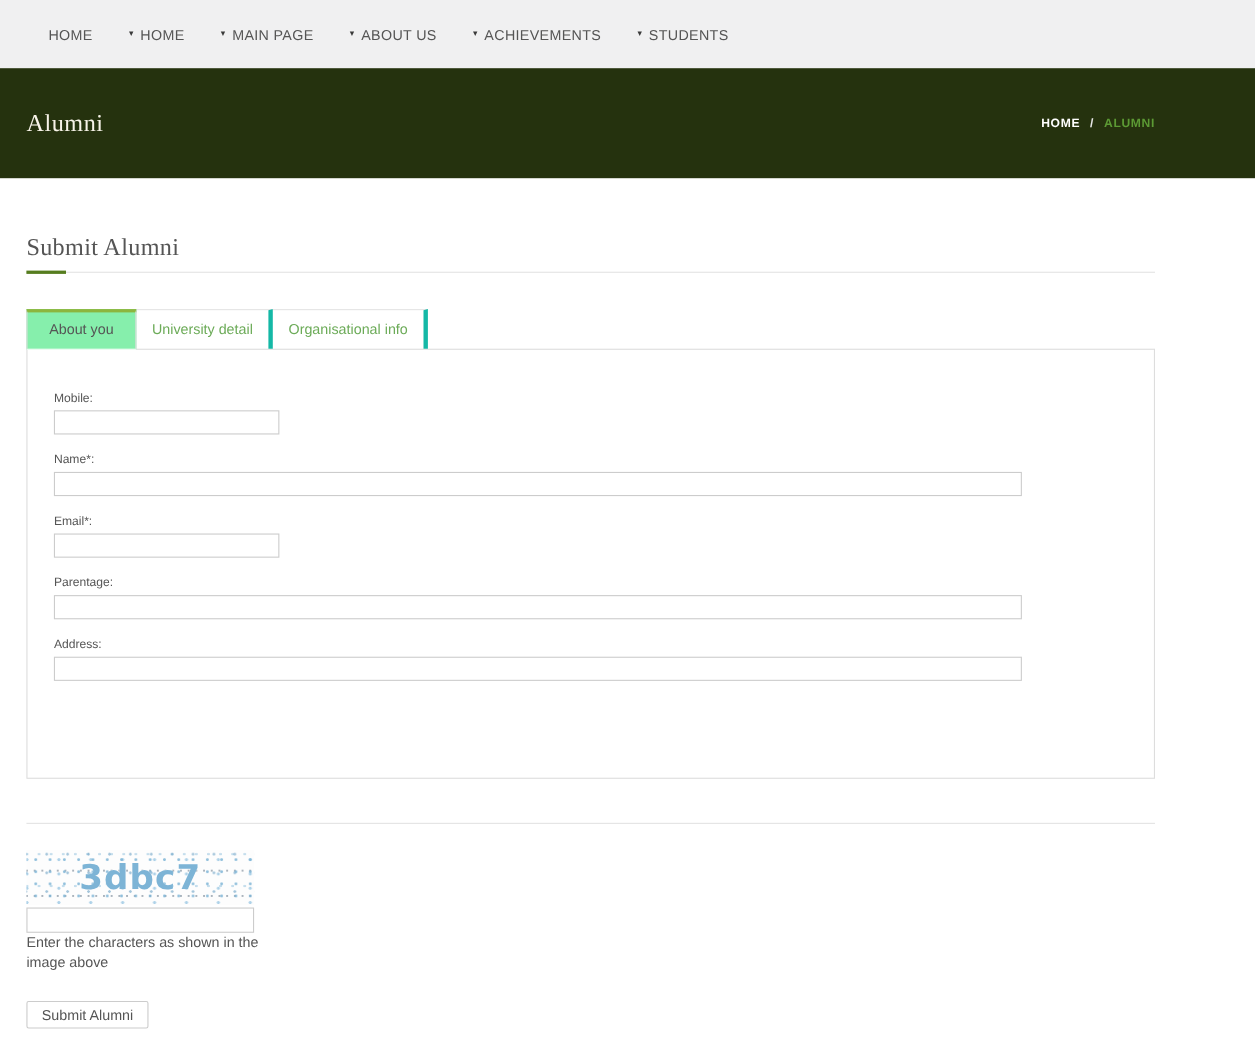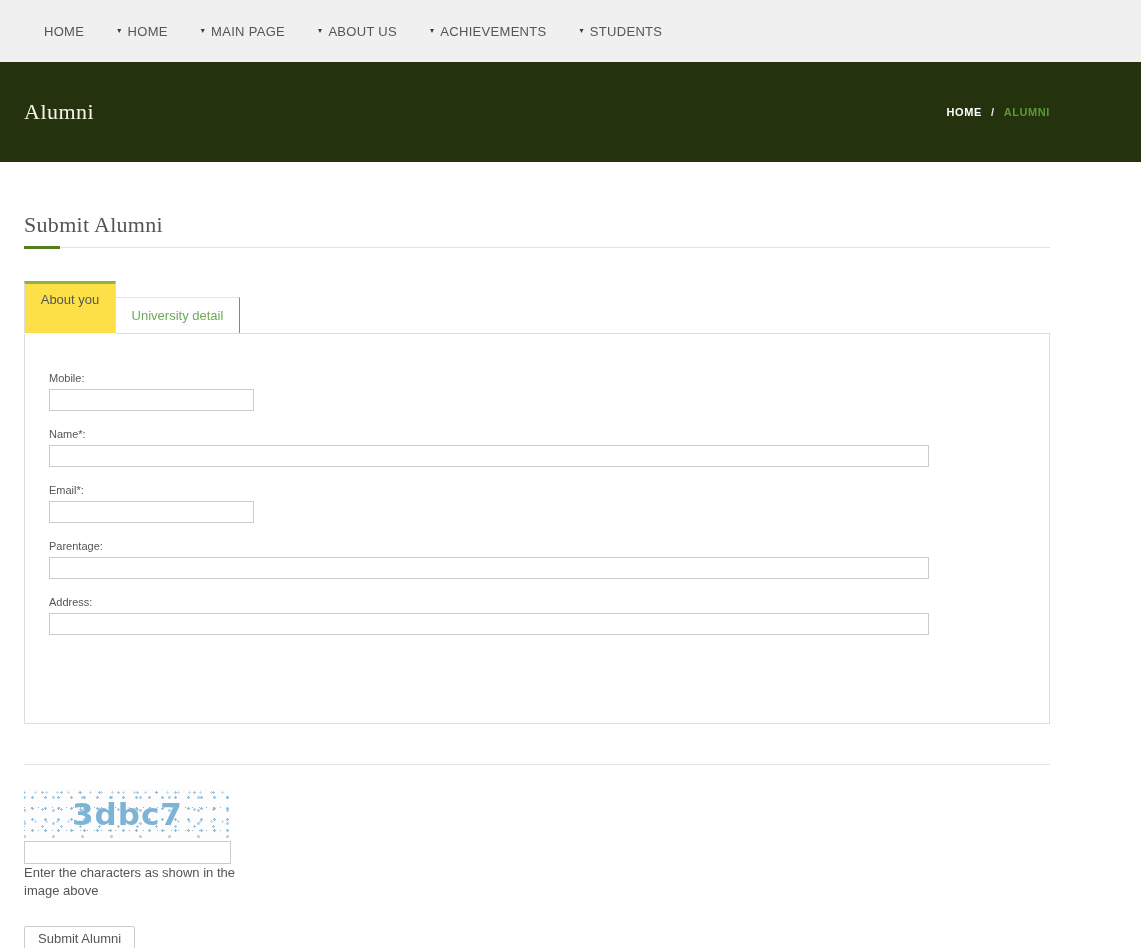--- a/index.html
+++ b/index.html
@@ -56,26 +56,26 @@
     width:36px; height:3px; background:#567d1f;
   }
 
   
   .tabs { display:flex; margin-top:33px; }
   .tab {
     font-size:13px; text-align:center; cursor:pointer;
     padding:10px 0; position:relative;
   }
   .tab.active {
-    width:92px; background:#fde047; color:#555;
+    width:100px; background:#86efac; color:#555;
     border-left:1px solid #ddd; border-right:1px solid #ddd;
     border-top:3px solid #8cb63e; border-bottom:1px solid #fff;
     margin-bottom:-1px; z-index:2; padding-top:8px;
   }
-  .tab.inactive { color:#6cab58; border-top:1px solid #e4e4e4; border-right:1px solid #14b8a6;margin-top:16px; }
+  .tab.inactive { color:#6cab58; border-top:1px solid #e4e4e4; border-right:4px solid #14b8a6; }
   .tab.inactive.t2 { width:124px; }
   .tab.inactive.t3 { width:141px; }
 
   .panel {
     border:1px solid #ddd; background:#fff;
     height:391px; padding:38px 24px 0 24px;
   }
   .field-group { margin-bottom:17px; }
   .field-label { display:block; font-size:11px; color:#555; margin-bottom:5px; }
   .txt {
@@ -163,20 +163,21 @@
 <div class="container">
 
   
   <div class="section-title">Submit Alumni</div>
   <div class="title-rule"></div>
 
   
   <div class="tabs">
     <div class="tab active">About you</div>
     <div class="tab inactive t2">University detail</div>
+    <div class="tab inactive t3">Organisational info</div>
   </div>
 
   
   <div class="panel">
     <div class="field-group">
       <label class="field-label">Mobile:</label>
       <input class="txt narrow" type="text" value="" style="">
     </div>
     <div class="field-group">
       <label class="field-label">Name*:</label>

